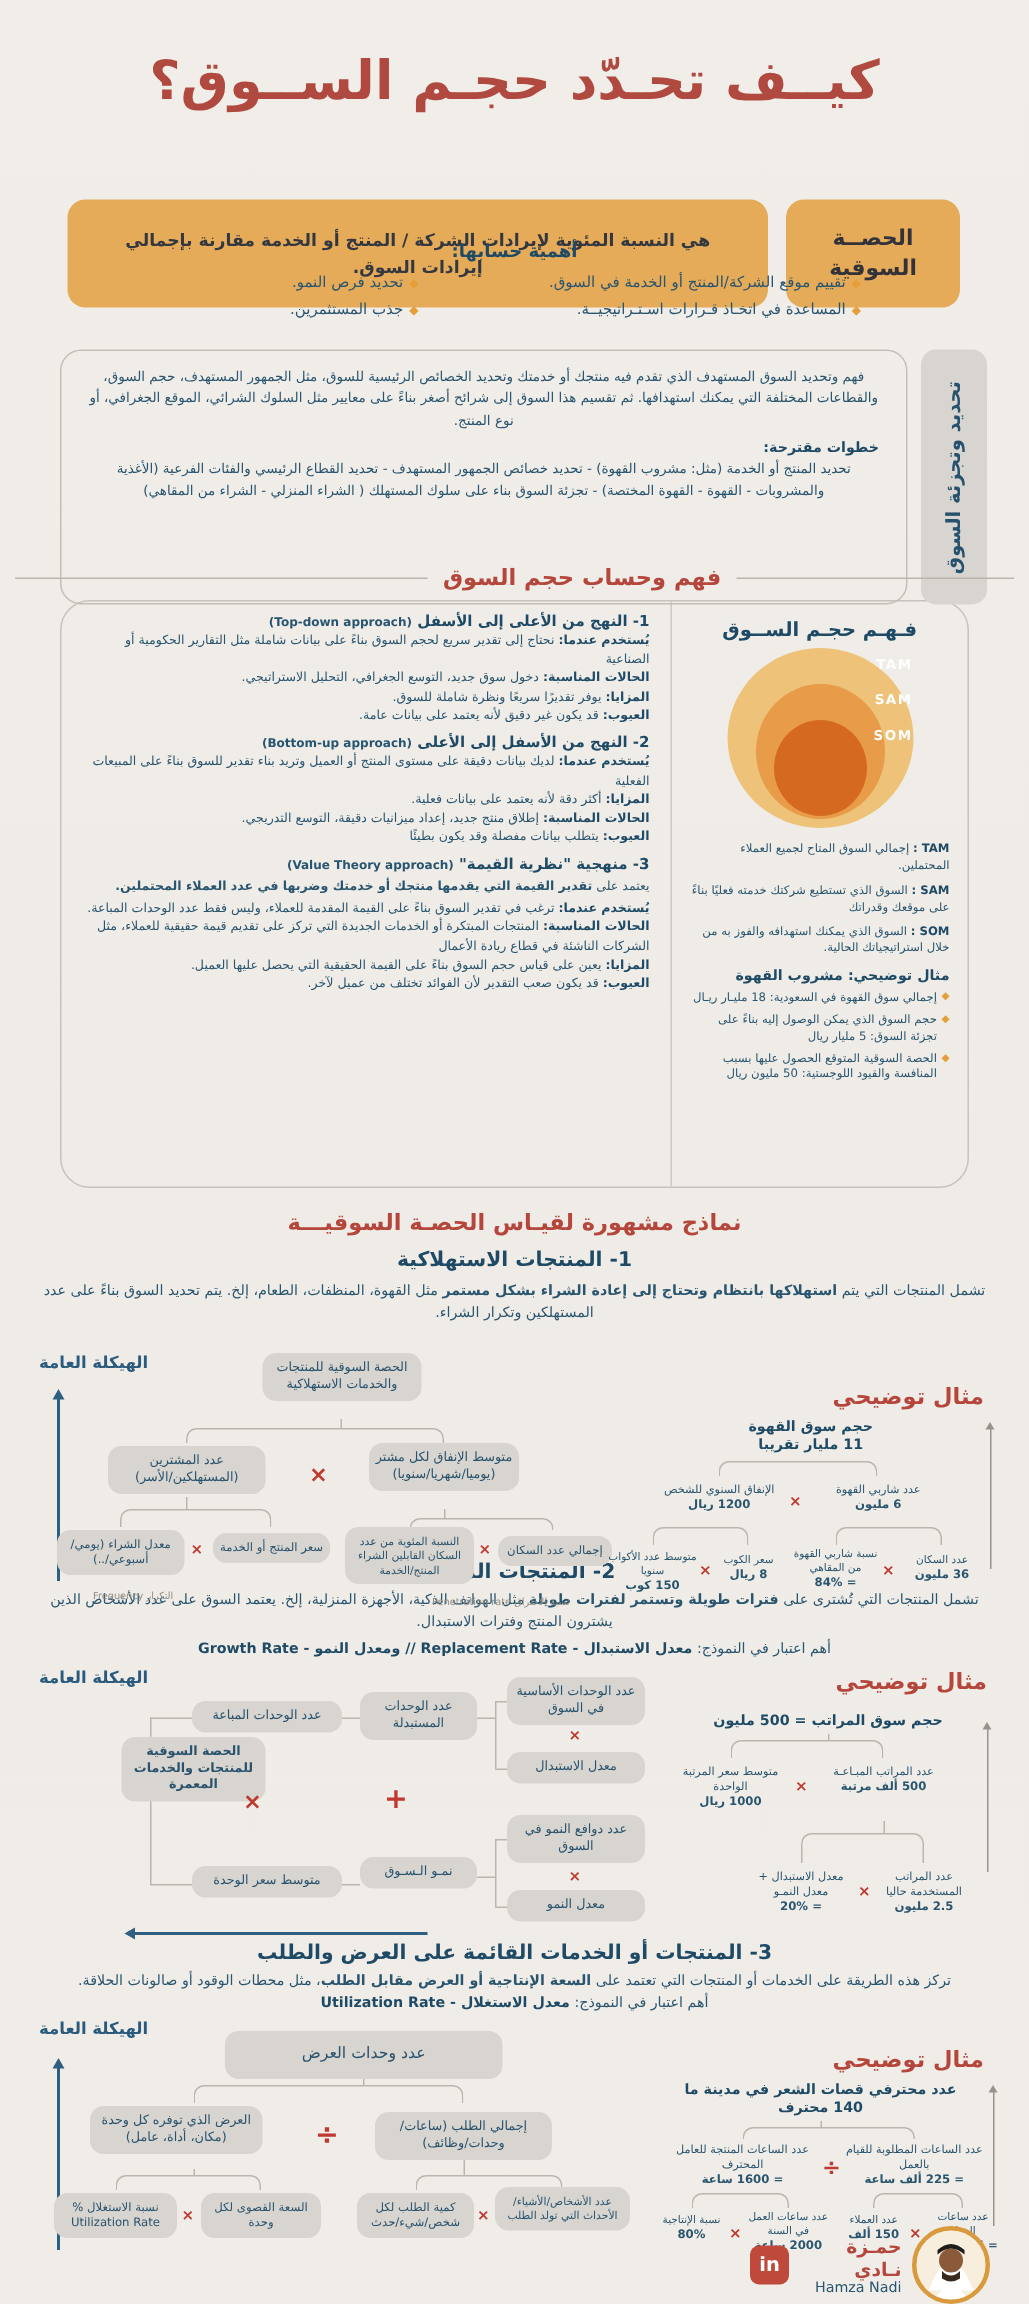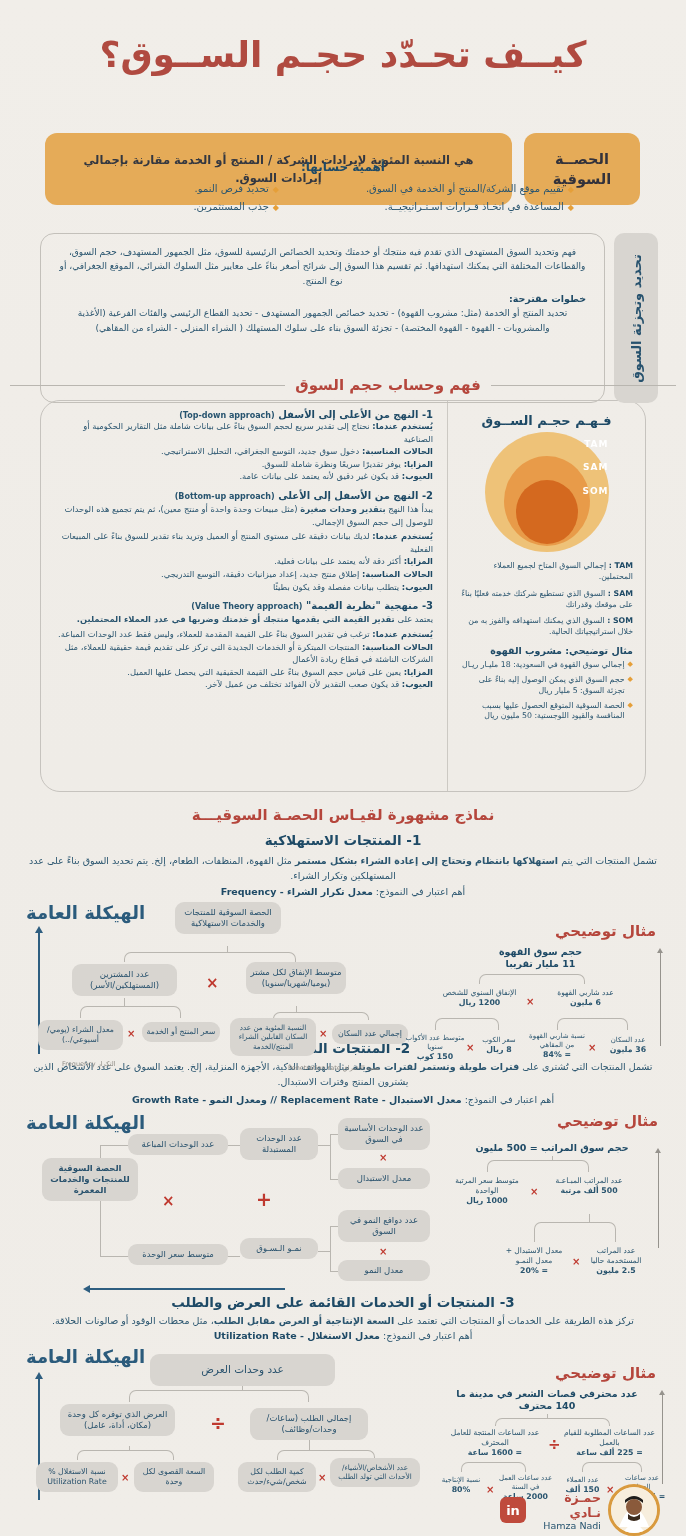--- a/index.html
+++ b/index.html
@@ -49,27 +49,27 @@
   .field{font-size:8.4px;color:#2a556f;line-height:1.5;}
   .field strong{color:#1e4a66;}
   .models-head{position:absolute;top:806px;left:0;width:100%;text-align:center;color:#b5463c;font-weight:bold;font-size:15px;}
   .m-head{position:absolute;left:0;width:100%;text-align:center;color:#1e4a66;font-weight:bold;font-size:13.5px;}
   .m-desc{position:absolute;left:23px;width:640px;text-align:center;color:#2a556f;font-size:9.5px;line-height:1.55;}
   .m-cons{position:absolute;left:0;width:100%;text-align:center;color:#2a556f;font-size:9.5px;}
   .m-cons strong{color:#1e4a66;}
   .diagram{position:absolute;left:0;width:686px;}
   .node{position:absolute;background:#d8d5d0;border-radius:9px;color:#29526d;font-size:8.5px;line-height:1.3;
         text-align:center;padding:5px 4px;box-sizing:border-box;z-index:2;}
-  .node.bold{font-weight:bold;}
+  .node.bold{font-weight:bold;margin-left:39px;}
   .node.big{font-size:10.5px;padding:9px 4px;}
   .op{position:absolute;color:#bf392f;font-weight:bold;z-index:3;font-size:13px;}
   .op.lg{font-size:19px;}
   .op.md{font-size:15px;}
   .op.sm{font-size:10px;}
-  .slabel{position:absolute;color:#2b5b7c;font-weight:bold;font-size:18px;z-index:2;}
+  .slabel{position:absolute;color:#2b5b7c;font-weight:bold;font-size:11px;z-index:2;}
   .exlabel{position:absolute;color:#b5463c;font-weight:bold;font-size:15px;z-index:2;}
   .cap{position:absolute;color:#8f8c86;font-size:6.5px;z-index:2;}
   .exn{position:absolute;text-align:center;color:#2a556f;font-size:7.5px;line-height:1.3;z-index:2;}
   .exn .v{font-weight:bold;font-size:7.8px;}
   .exroot{position:absolute;text-align:center;color:#1e4a66;font-weight:bold;font-size:9.5px;line-height:1.3;z-index:2;}
   .hline,.vline{position:absolute;background:#b9b6b0;z-index:1;}
   .hline{height:1px;}.vline{width:1px;}
   .br{position:absolute;border:1px solid #b9b6b0;border-bottom:none;border-radius:7px 7px 0 0;z-index:1;box-sizing:border-box;}
   .arrow-up{position:absolute;width:2px;background:#2e5e80;z-index:1;}
   .arrow-up::before{content:"";position:absolute;top:-6px;left:-3px;border:4px solid transparent;border-bottom:7px solid #2e5e80;}
@@ -154,21 +154,20 @@
       <div class="approach">
         <div class="ap-title"><span>1- النهج من الأعلى إلى الأسفل</span> <span class="en">(Top-down approach)</span></div>
         <div class="field"><strong>يُستخدم عندما:</strong> <span>نحتاج إلى تقدير سريع لحجم السوق بناءً على بيانات شاملة مثل التقارير الحكومية أو الصناعية</span></div>
         <div class="field"><strong>الحالات المناسبة:</strong> <span>دخول سوق جديد، التوسع الجغرافي، التحليل الاستراتيجي.</span></div>
         <div class="field"><strong>المزايا:</strong> <span>يوفر تقديرًا سريعًا ونظرة شاملة للسوق.</span></div>
         <div class="field"><strong>العيوب:</strong> <span>قد يكون غير دقيق لأنه يعتمد على بيانات عامة.</span></div>
       </div>
 
       <div class="approach">
         <div class="ap-title"><span>2- النهج من الأسفل إلى الأعلى</span> <span class="en">(Bottom-up approach)</span></div>
-        <div class="ap-desc"><span>يبدأ هذا النهج </span><strong>بتقدير وحدات صغيرة</strong><span> (مثل مبيعات وحدة واحدة أو منتج معين)، ثم يتم تجميع هذه الوحدات للوصول إلى حجم السوق الإجمالي.</span></div>
         <div class="field"><strong>يُستخدم عندما:</strong> <span>لديك بيانات دقيقة على مستوى المنتج أو العميل وتريد بناء تقدير للسوق بناءً على المبيعات الفعلية</span></div>
         <div class="field"><strong>المزايا:</strong> <span>أكثر دقة لأنه يعتمد على بيانات فعلية.</span></div>
         <div class="field"><strong>الحالات المناسبة:</strong> <span>إطلاق منتج جديد، إعداد ميزانيات دقيقة، التوسع التدريجي.</span></div>
         <div class="field"><strong>العيوب:</strong> <span>يتطلب بيانات مفصلة وقد يكون بطيئًا</span></div>
       </div>
 
       <div class="approach">
         <div class="ap-title"><span>3- منهجية "نظرية القيمة"</span> <span class="en">(Value Theory approach)</span></div>
         <div class="ap-desc"><span>يعتمد على </span><strong>تقدير القيمة التي يقدمها منتجك أو خدمتك وضربها في عدد العملاء المحتملين.</strong><span></span></div>
         <div class="field"><strong>يُستخدم عندما:</strong> <span>ترغب في تقدير السوق بناءً على القيمة المقدمة للعملاء، وليس فقط عدد الوحدات المباعة.</span></div>
@@ -176,21 +175,20 @@
         <div class="field"><strong>المزايا:</strong> <span>يعين على قياس حجم السوق بناءً على القيمة الحقيقية التي يحصل عليها العميل.</span></div>
         <div class="field"><strong>العيوب:</strong> <span>قد يكون صعب التقدير لأن الفوائد تختلف من عميل لآخر.</span></div>
       </div>
     </div>
   </div>
 
   <div class="models-head">نماذج مشهورة لقيـاس الحصـة السوقيـــة</div>
 
   <div class="m-head" style="top:832px">1- المنتجات الاستهلاكية</div>
   <div class="m-desc" style="top:854px"><span>تشمل المنتجات التي يتم </span><strong>استهلاكها بانتظام وتحتاج إلى إعادة الشراء بشكل مستمر</strong><span> مثل القهوة، المنظفات، الطعام، إلخ. يتم تحديد السوق بناءً على عدد المستهلكين وتكرار الشراء.</span></div>
-  <div class="m-cons" style="top:886px"><span>أهم اعتبار في النموذج: </span><strong>معدل تكرار الشراء - Frequency</strong></div>
 
   <div class="diagram" style="top:902px;height:172px">
     <div class="slabel" style="left:26px;top:0">الهيكلة العامة</div>
     <div class="arrow-up" style="left:38px;top:26px;height:126px"></div>
 
     <div class="node" style="left:175px;top:0;width:106px">الحصة السوقية للمنتجات والخدمات الاستهلاكية</div>
     <div class="vline" style="left:227px;top:44px;height:6px"></div>
     <div class="br" style="left:124px;top:50px;width:172px;height:10px"></div>
     <div class="node" style="left:72px;top:62px;width:105px">عدد المشترين (المستهلكين/الأسر)</div>
     <div class="op md" style="left:206px;top:72px">×</div>

